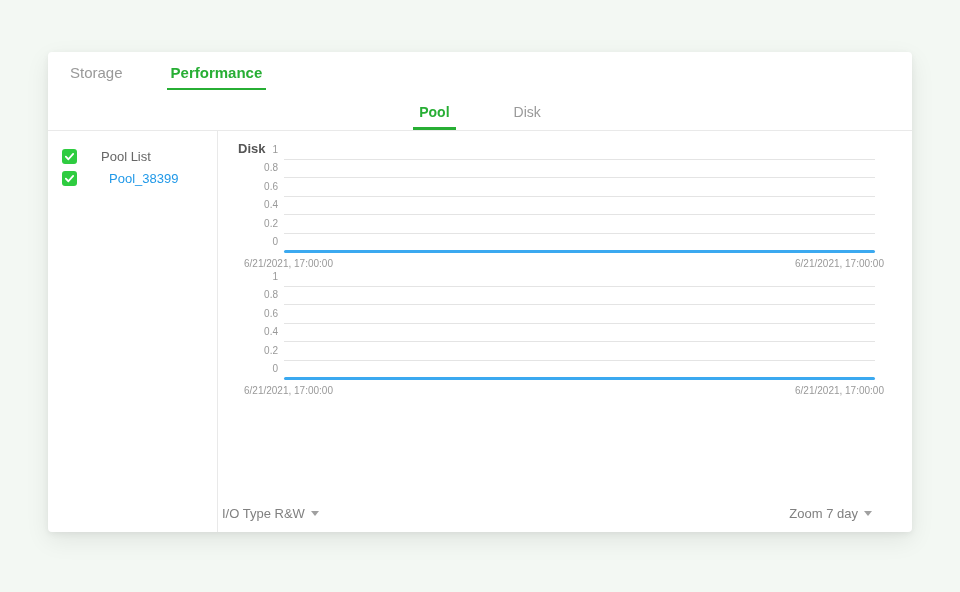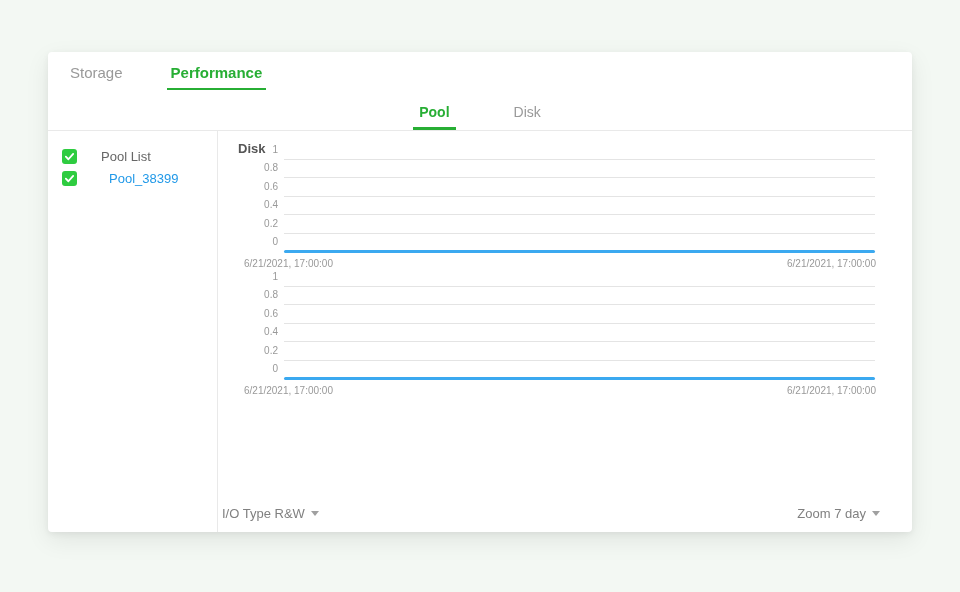--- a/index.html
+++ b/index.html
@@ -147,29 +147,29 @@
     position: absolute;
     left: 0; right: 0;
     height: 3px;
     background: var(--blue-line);
     border-radius: 2px;
   }
   .xaxis {
     display: flex;
     justify-content: space-between;
     margin-left: 6px;
-    margin-right: 16px;
+    margin-right: 8px;
     margin-top: 6px;
     font-size: 10px;
     color: var(--text-light);
   }
   
   .footer {
     position: absolute;
-    left: 0; right: 4px;
+    left: 0; right: 12px;
     bottom: 12px;
     display: flex;
     justify-content: space-between;
     padding: 0 28px 0 4px;
     font-size: 13px;
     color: #808080;
   }
   .dropdown {
     display: inline-flex;
     align-items: center;

